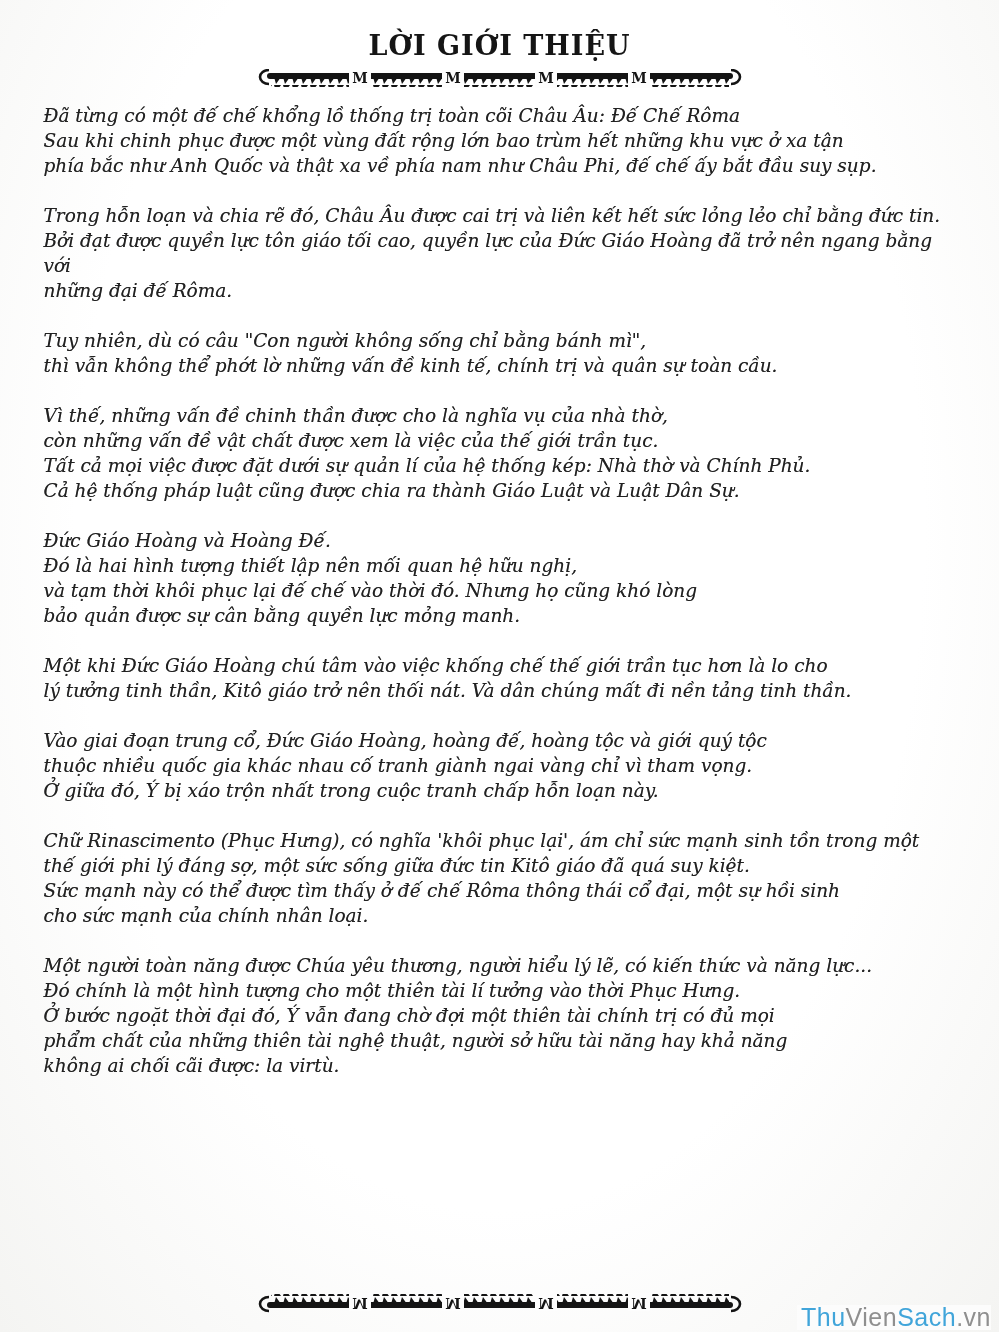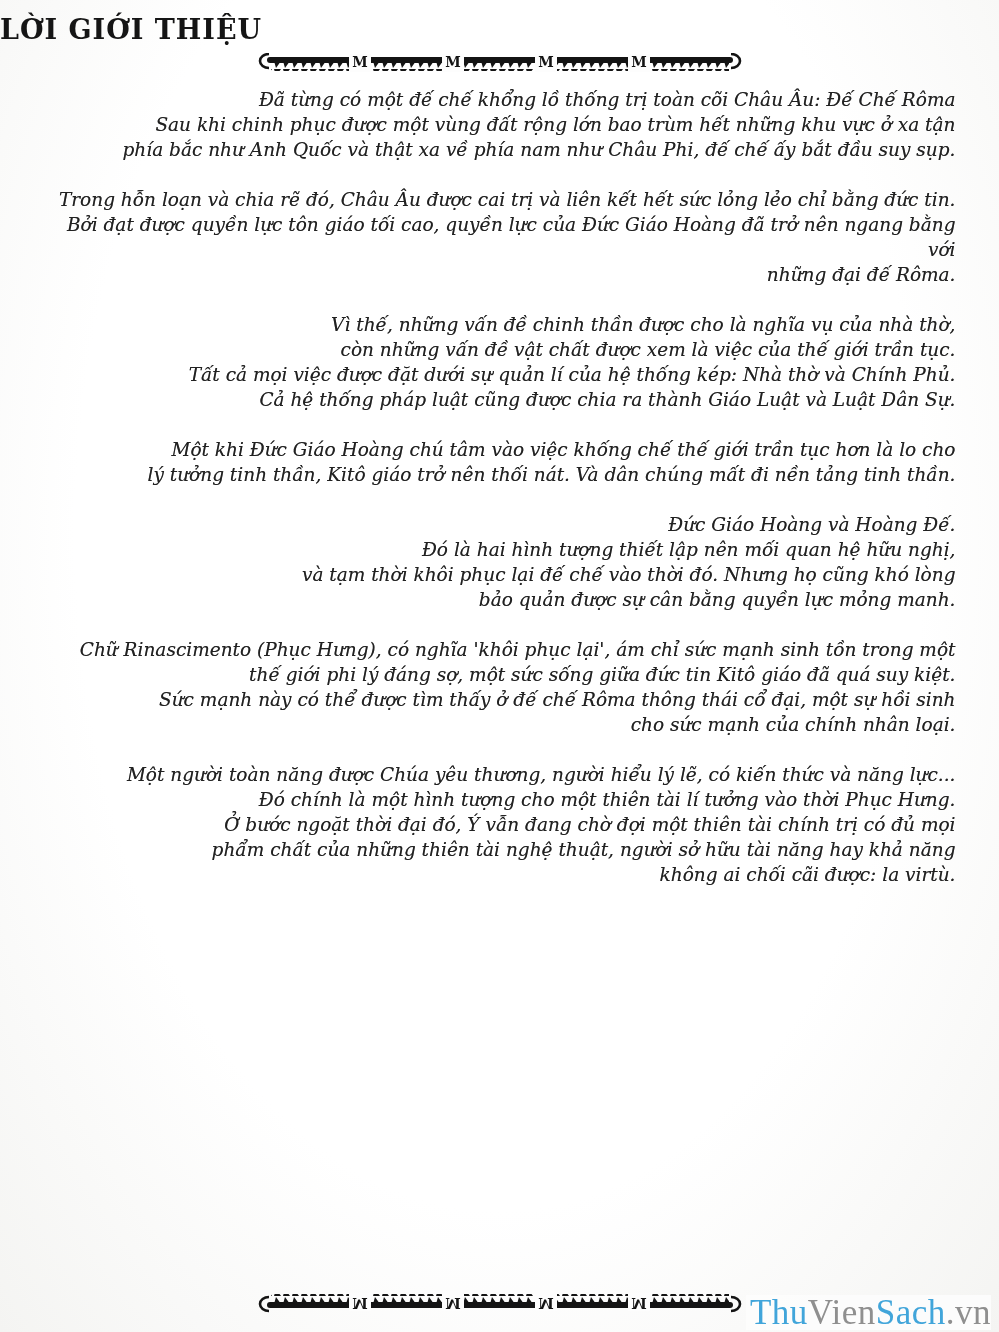--- a/index.html
+++ b/index.html
@@ -6,57 +6,57 @@
   .page{
     position:relative;
     width:999px;height:1332px;
     margin:0 auto;
     background:#fdfdfd;
     background-image:radial-gradient(ellipse at 50% 40%, #ffffff 60%, #f4f4f2 100%);
     overflow:hidden;
     font-family:"DejaVu Serif", serif;
   }
   .page-title{
-    margin:14px 0 8px 0;
-    text-align:left;
+    margin:30px 0 8px 0;
+    text-align:center;
     font-family:"DejaVu Serif", serif;
     font-weight:bold;
     font-style:normal;
     font-size:27px;
     letter-spacing:1px;
     color:#151515;
   }
   .divider{display:block;margin:0 auto;}
   .divider-wrap{text-align:center;line-height:0;}
   .text-block{
     width:912px;
     margin:10px auto 0 auto;
   }
   .para{
     margin:8px 0 25px 0;
-    text-align:right;
+    text-align:left;
     white-space:pre-line;
     font-style:italic;
     font-size:18.5px;
     line-height:25px;
     color:#212121;
     text-shadow:0 0 0.6px rgba(40,40,40,0.55);
   }
   .para:last-child{margin-bottom:0;}
   .bottom-area{
     position:absolute;
     left:0;right:0;bottom:0;
     height:50px;
   }
   .bottom-area .divider{margin-top:8px;}
   .watermark{
     position:absolute;
     right:8px;bottom:2px;
-    font-family:Liberation Serif, serif;
-    font-size:35px;
+    font-family:Liberation Sans, sans-serif;
+    font-size:25px;
     font-weight:400;
     letter-spacing:0.5px;
     background:rgba(253,253,253,0.85);
     padding-left:4px;
     line-height:1;
   }
 </style>
 </head>
 <body>
 
@@ -88,30 +88,35 @@
     </svg>
   </div>
 
   <div class="text-block">
     <p class="para">Đã từng có một đế chế khổng lồ thống trị toàn cõi Châu Âu: Đế Chế Rôma
 Sau khi chinh phục được một vùng đất rộng lớn bao trùm hết những khu vực ở xa tận
 phía bắc như Anh Quốc và thật xa về phía nam như Châu Phi, đế chế ấy bắt đầu suy sụp.</p>
     <p class="para">Trong hỗn loạn và chia rẽ đó, Châu Âu được cai trị và liên kết hết sức lỏng lẻo chỉ bằng đức tin.
 Bởi đạt được quyền lực tôn giáo tối cao, quyền lực của Đức Giáo Hoàng đã trở nên ngang bằng với
 những đại đế Rôma.</p>
+    <p class="para">Tuy nhiên, dù có câu "Con người không sống chỉ bằng bánh mì",
+thì vẫn không thể phớt lờ những vấn đề kinh tế, chính trị và quân sự toàn cầu.</p>
     <p class="para">Vì thế, những vấn đề chinh thần được cho là nghĩa vụ của nhà thờ,
 còn những vấn đề vật chất được xem là việc của thế giới trần tục.
 Tất cả mọi việc được đặt dưới sự quản lí của hệ thống kép: Nhà thờ và Chính Phủ.
 Cả hệ thống pháp luật cũng được chia ra thành Giáo Luật và Luật Dân Sự.</p>
-    <p class="para">Một khi Đức Giáo Hoàng chú tâm vào việc khống chế thế giới trần tục hơn là lo cho
-lý tưởng tinh thần, Kitô giáo trở nên thối nát. Và dân chúng mất đi nền tảng tinh thần.</p>
     <p class="para">Đức Giáo Hoàng và Hoàng Đế.
 Đó là hai hình tượng thiết lập nên mối quan hệ hữu nghị,
 và tạm thời khôi phục lại đế chế vào thời đó. Nhưng họ cũng khó lòng
 bảo quản được sự cân bằng quyền lực mỏng manh.</p>
+    <p class="para">Một khi Đức Giáo Hoàng chú tâm vào việc khống chế thế giới trần tục hơn là lo cho
+lý tưởng tinh thần, Kitô giáo trở nên thối nát. Và dân chúng mất đi nền tảng tinh thần.</p>
+    <p class="para">Vào giai đoạn trung cổ, Đức Giáo Hoàng, hoàng đế, hoàng tộc và giới quý tộc
+thuộc nhiều quốc gia khác nhau cố tranh giành ngai vàng chỉ vì tham vọng.
+Ở giữa đó, Ý bị xáo trộn nhất trong cuộc tranh chấp hỗn loạn này.</p>
     <p class="para">Chữ Rinascimento (Phục Hưng), có nghĩa 'khôi phục lại', ám chỉ sức mạnh sinh tồn trong một
 thế giới phi lý đáng sợ, một sức sống giữa đức tin Kitô giáo đã quá suy kiệt.
 Sức mạnh này có thể được tìm thấy ở đế chế Rôma thông thái cổ đại, một sự hồi sinh
 cho sức mạnh của chính nhân loại.</p>
     <p class="para">Một người toàn năng được Chúa yêu thương, người hiểu lý lẽ, có kiến thức và năng lực...
 Đó chính là một hình tượng cho một thiên tài lí tưởng vào thời Phục Hưng.
 Ở bước ngoặt thời đại đó, Ý vẫn đang chờ đợi một thiên tài chính trị có đủ mọi
 phẩm chất của những thiên tài nghệ thuật, người sở hữu tài năng hay khả năng
 không ai chối cãi được: la virtù.</p>
   </div>

